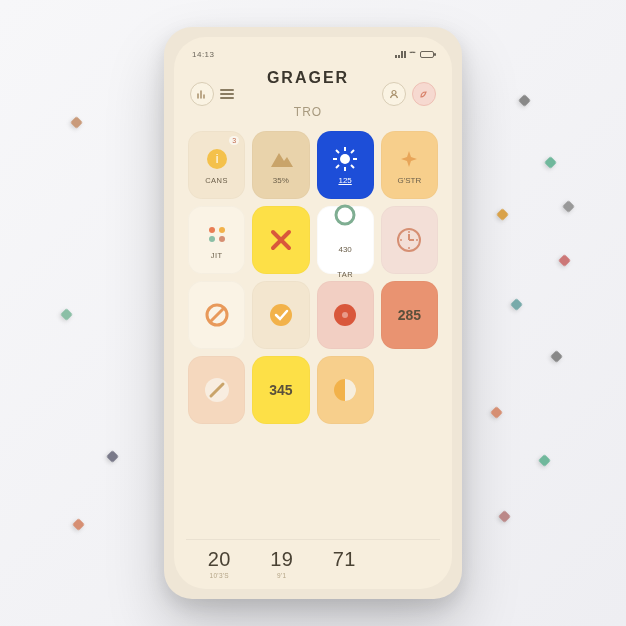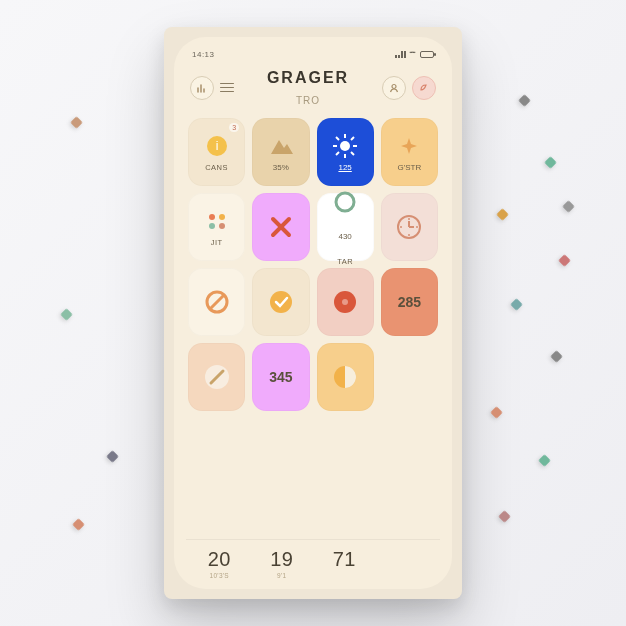--- a/index.html
+++ b/index.html
@@ -8,21 +8,21 @@
     background: linear-gradient(135deg, #f7f7f9 0%, #eeeef2 100%);
     display: flex; align-items: center; justify-content: center;
     font-family: -apple-system, "Helvetica Neue", Arial, sans-serif;
     position: relative; overflow: hidden;
   }
   
   .pebble { position: absolute; width: 9px; height: 9px; border-radius: 2px; transform: rotate(45deg); filter: drop-shadow(0 2px 2px rgba(0,0,0,.15)); }
   .phone {
     width: 298px; height: 572px;
     background: #efe6d6;
-    border-radius: 8px;
+    border-radius: 28px;
     padding: 10px;
     box-shadow: 0 30px 60px rgba(0,0,0,.18), 0 8px 20px rgba(0,0,0,.12);
   }
   .screen {
     width: 100%; height: 100%;
     background: #f7eedd;
     border-radius: 32px;
     padding: 10px 12px 8px;
     display: flex; flex-direction: column;
     overflow: hidden;
@@ -37,38 +37,38 @@
   .batt { width:14px; height:7px; border:1px solid #6b655a; border-radius:2px; position:relative; }
   .batt::after { content:""; position:absolute; right:-3px; top:1px; width:2px; height:3px; background:#6b655a; border-radius:1px; }
 
   .header { display:flex; align-items:center; justify-content:space-between; padding:8px 4px 2px; }
   .h-l, .h-r { display:flex; gap:6px; align-items:center; }
   .circ-btn { width:24px; height:24px; border-radius:50%; border:1.5px solid #d9cdb5; display:flex; align-items:center; justify-content:center; font-size:10px; color:#a8906b; background:#faf3e3; }
   .hamb { width:14px; display:flex; flex-direction:column; gap:2.5px; }
   .hamb span { height:1.5px; background:#8a7c62; border-radius:1px; }
   .title-wrap { text-align:center; }
   .title { font-size:16px; font-weight:600; letter-spacing:2px; color:#3b362d; }
-  .subtitle { font-size:10px; letter-spacing:1px; color:#a89a7f; margin-top:8px; }
+  .subtitle { font-size:12px; letter-spacing:1px; color:#a89a7f; margin-top:18px; }
   .accent { background:#f6d9d0; border-color:#eec0b4; }
   .accent svg path { stroke:#d8826a; }
 
   .grid { flex:1; display:grid; grid-template-columns:repeat(4,1fr); grid-auto-rows:68px; gap:7px; padding:10px 2px 6px; }
   .card { border-radius:14px; display:flex; flex-direction:column; align-items:center; justify-content:center; gap:3px; position:relative; font-size:8px; color:#6b5f4a; box-shadow: inset 0 0 0 1px rgba(0,0,0,.02); }
   .card .lbl { font-size:7.5px; letter-spacing:.5px; }
   .card .val { font-size:8px; font-weight:500; }
   .card .big { font-size:14px; font-weight:600; color:#5a503c; }
   .badge { position:absolute; top:5px; right:6px; font-size:7px; background:rgba(255,255,255,.6); padding:1px 3px; border-radius:5px; color:#c0694e; }
 
   
   .c-cream { background:#f3e6cf; }
   .c-tan   { background:#e9d3ab; }
   .c-rose  { background:#f2cfc3; }
   .c-amber { background:#1d4ed8; color:#fff;text-decoration:underline; }
   .c-lamb  { background:#f7cf8c; }
-  .c-mint  { background:#f0abfc; }
+  .c-mint  { background:#fde047; }
   .c-seaf  { background:#c3e3dc; }
   .c-sage  { background:#ffffff;gap:16px; }
   .c-peach { background:#f5d8be; }
   .c-coral { background:#e99371; }
   .c-lrose { background:#f3dfd7; }
   .c-white { background:#faf3e5; }
   .ic { width:28px; height:28px; display:flex; align-items:center; justify-content:center; }
 
   .bottom { display:grid; grid-template-columns:repeat(4,1fr); padding:2px 2px 0; border-top:1px solid rgba(0,0,0,.05); }
   .bcell { text-align:center; padding:6px 0 2px; }

